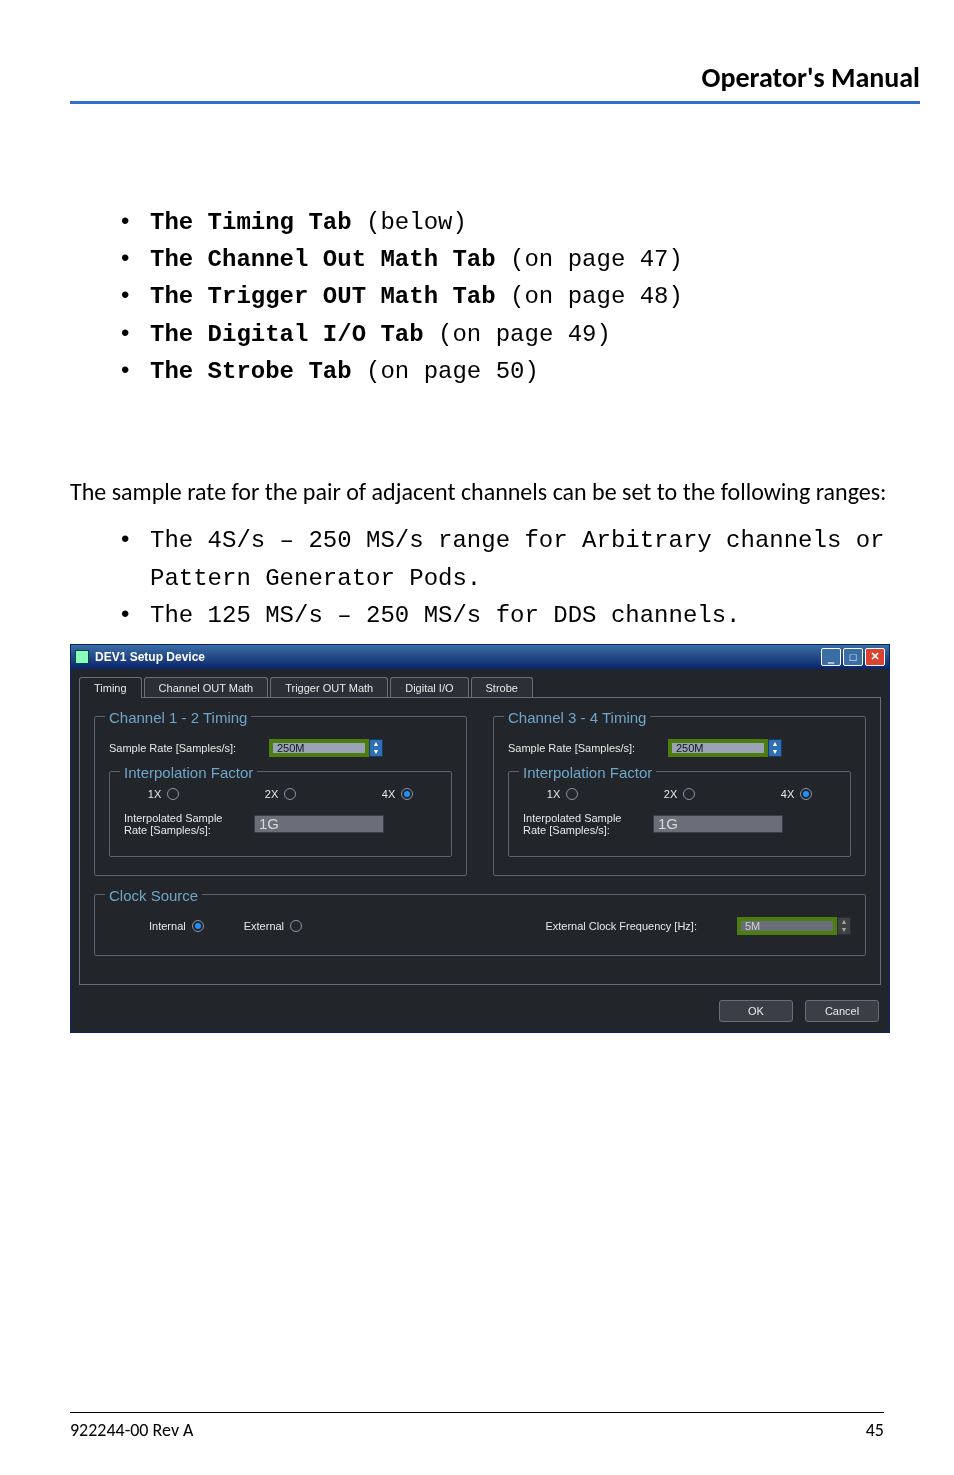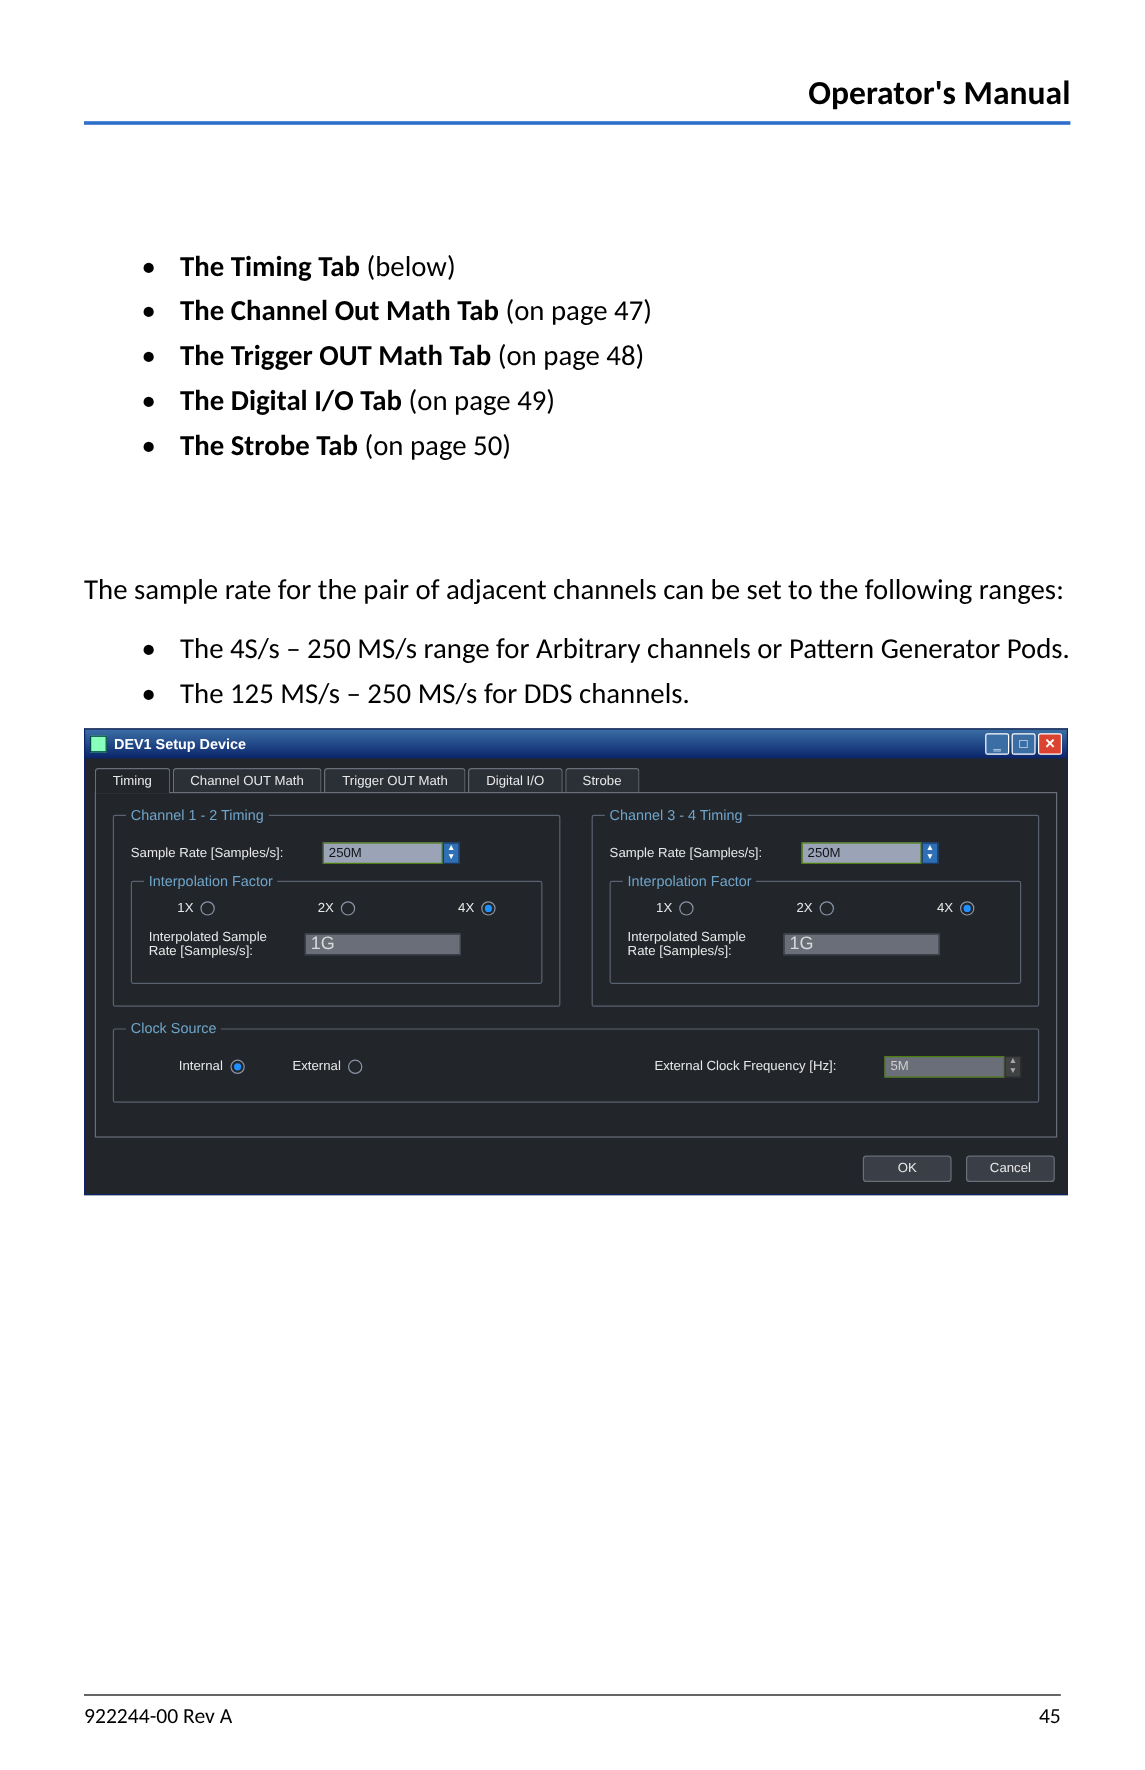--- a/index.html
+++ b/index.html
@@ -1,26 +1,26 @@
 <!DOCTYPE html>
 <html><head>
 <meta charset="utf-8">
 <style>
   * { margin:0; padding:0; box-sizing:border-box; }
   body { width:954px; height:1475px; background:#fff; font-family:"Segoe UI",Calibri,Arial,sans-serif; color:#000; position:relative; }
 
-  .page { padding:60px 62px 40px 70px; }
+  .page { padding:60px 34px 40px 70px; }
 
   .hdr-title { text-align:right; font-size:28px; font-weight:700; }
   .hdr-rule { border:none; border-top:3px solid #2e6fc9; margin-top:6px; margin-bottom:100px; }
 
   .body-txt { font-size:24px; line-height:1.35; margin-bottom:14px; }
   .b { font-weight:700; }
 
-  ul.bullets { list-style:none; margin:6px 0 36px 0; }
+  ul.bullets { list-style:none; margin:6px 0 36px 0;font-family:Liberation Mono, monospace; }
   ul.bullets li { position:relative; padding-left:80px; font-size:24px; line-height:1.55; }
   ul.bullets li::before { content:"•"; position:absolute; left:48px; top:0; font-size:24px; }
 
   
   .dlg-wrap { margin:10px 0 0 0; }
   .dlg { width:820px; border:1px solid #0a246a; background:#22252a; font-family:Tahoma,Arial,sans-serif; font-size:11px; color:#fff; }
   .titlebar { background:linear-gradient(#3a6ea5,#0a246a); height:24px; display:flex; align-items:center; padding:0 4px; }
   .titlebar .ico { width:14px; height:14px; background:#8fb; margin-right:6px; border:1px solid #044; }
   .titlebar .ttl { flex:1; font-weight:700; color:#fff; font-size:12px; }
   .winbtns { display:flex; gap:2px; }
@@ -28,25 +28,25 @@
   .winbtn.close { background:#d9432f; }
 
   .tabs { display:flex; margin:8px 8px 0 8px; }
   .tab { border:1px solid #6a6e78; border-bottom:none; padding:4px 14px; margin-right:2px; background:#2b2f36; color:#e8e8e8; border-radius:3px 3px 0 0; }
   .tab.active { background:#22252a; position:relative; z-index:2; }
 
   .panel { border:1px solid #6a6e78; margin:0 8px 8px 8px; padding:18px 14px 10px 14px; background:#22252a; position:relative; top:-1px; }
 
   .row2 { display:flex; gap:26px; }
   .fieldset { border:1px solid #5a626f; border-radius:2px; padding:16px 14px 14px 14px; position:relative; flex:1; margin-bottom:18px; }
-  .legend { position:absolute; top:-8px; left:10px; background:#22252a; padding:0 4px; color:#6fa5c9; font-size:12px; }
+  .legend { position:absolute; top:-8px; left:10px; background:#22252a; padding:0 4px; color:#6fa5c9; font-size:15px; }
   .line { display:flex; align-items:center; gap:10px; margin:6px 0; }
   .lbl { color:#e8e8e8; font-size:11px; flex:0 0 auto; }
   .numin { display:flex; align-items:center; }
-  .numin input { width:100px; height:18px; background:#9aa4b6; border:1px solid #4d7c0f; color:#101418; font-size:11px; padding:0 4px; }
+  .numin input { width:100px; height:18px; background:#9aa4b6; border:4px solid #4d7c0f; color:#101418; font-size:11px; padding:0 4px; }
   .spinner { width:14px; height:18px; background:#2f6fb5; border:1px solid #1a3a63; display:flex; flex-direction:column; }
   .spinner span { flex:1; display:flex; align-items:center; justify-content:center; color:#fff; font-size:7px; line-height:1; }
   .numin.dis input { background:#6a6e78; color:#d0d0d0; }
   .spinner.dis { background:#555; border-color:#333; opacity:.6; }
   .radio-row { display:flex; gap:38px; align-items:center; }
   .radlbl { display:flex; align-items:center; gap:6px; color:#e8e8e8; font-size:11px; }
   .rad { width:12px; height:12px; border-radius:50%; border:1px solid #8a94a6; display:inline-flex; align-items:center; justify-content:center; }
   .rad.sel::after { content:""; width:6px; height:6px; border-radius:50%; background:#1e90ff; }
 
   .ro-in { width:130px; height:18px; background:#6a6e78; border:1px solid #3a3e46; color:#d8d8d8; font-size:15px; padding:0 4px; }

